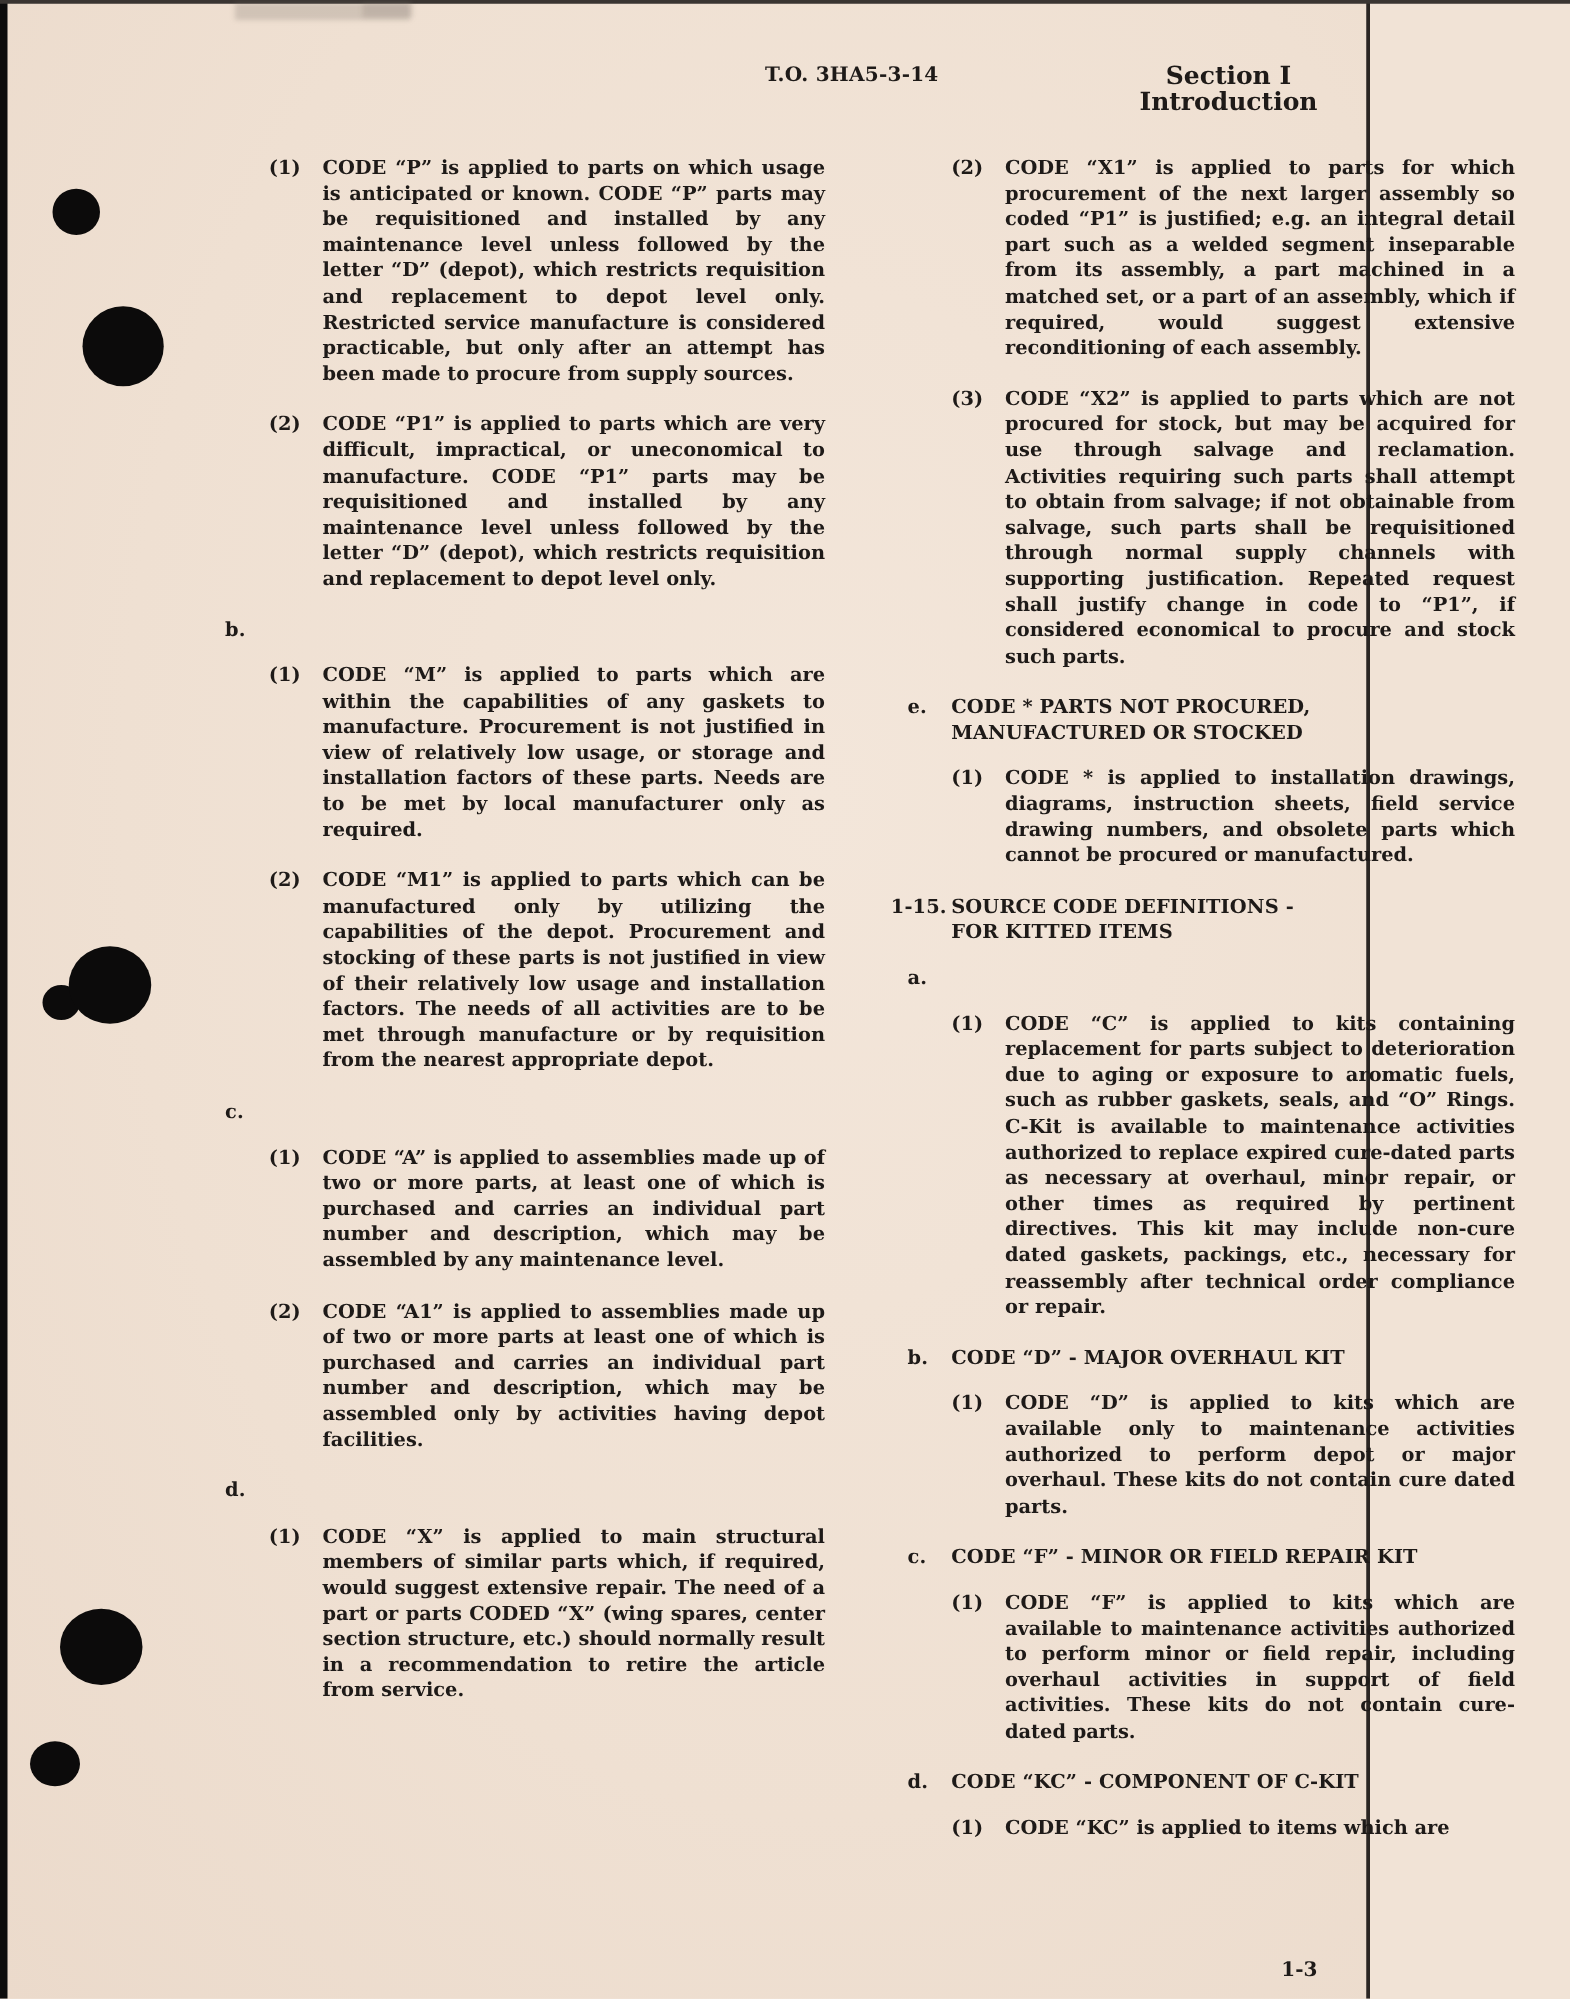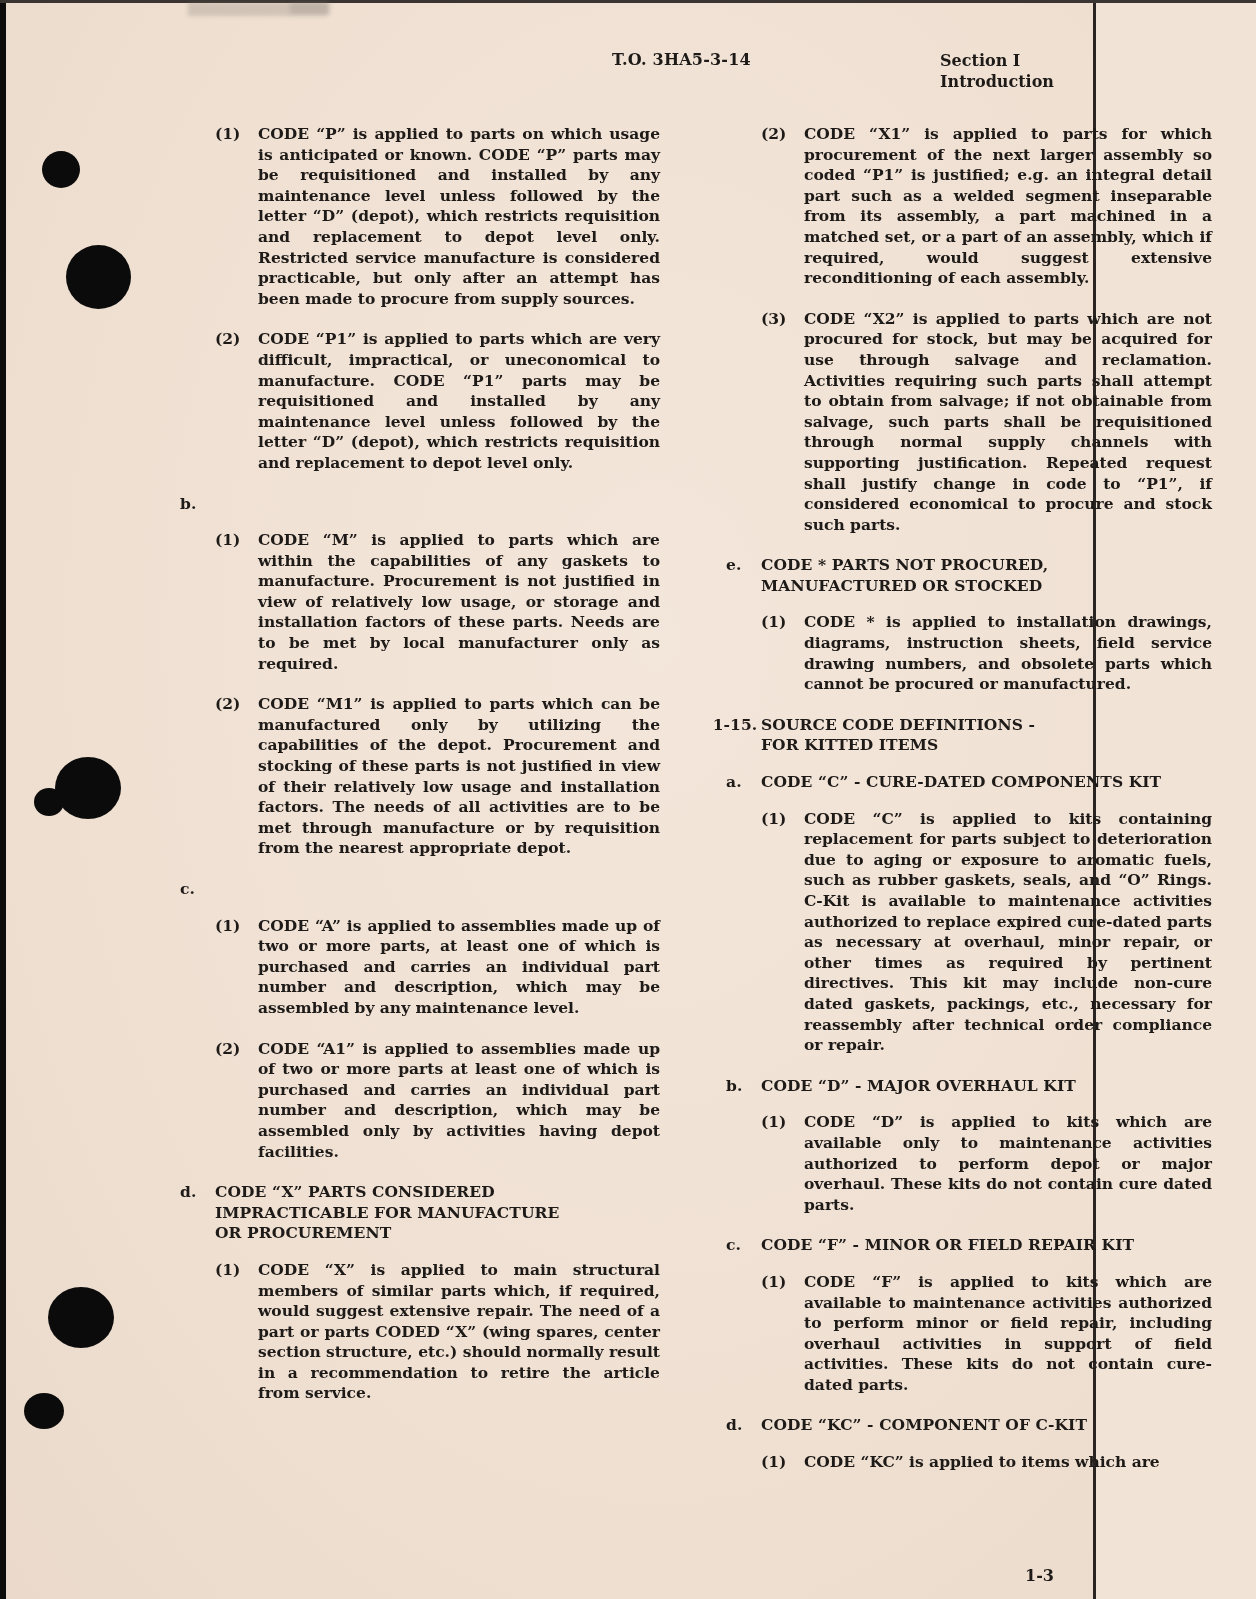--- a/index.html
+++ b/index.html
@@ -15,21 +15,21 @@
   }
   .edge-left { position:absolute; left:0; top:0; width:6px; height:1599px; background:#0d0c0c; }
   .edge-right { position:absolute; right:0; top:0; width:3px; height:1599px; background:#2a2522; }
   .edge-top { position:absolute; left:0; top:0; width:1256px; height:3px; background:#3a3532; }
   .smudge { position:absolute; left:188px; top:2px; width:140px; height:14px; background:rgba(120,110,105,0.25); filter:blur(2px); }
   .smudge2 { position:absolute; left:290px; top:2px; width:40px; height:12px; background:rgba(120,110,105,0.2); filter:blur(2px); }
 
   .hole { position:absolute; background:#0c0b0b; border-radius:50%; }
 
   .header-left { position:absolute; left:612px; top:50px; font-size:16px; font-weight:bold; letter-spacing:0.2px; }
-  .header-right { position:absolute; right:42px; top:50px; text-align:left; font-size:16px; line-height:21px; font-weight:bold; }
+  .header-right { position:absolute; right:42px; top:50px; text-align:center; font-size:20px; line-height:21px; font-weight:bold; }
   .footer-page { position:absolute; right:42px; top:1566px; font-size:16px; font-weight:bold; }
 
   .col { position:absolute; top:124px; }
   .col-left { left:172px; width:488px; }
   .col-right { left:718px; width:494px; }
 
   .heading {
     display:flex; font-size:15.5px; line-height:20.6px; font-weight:bold;
     margin-bottom:16px; letter-spacing:0.1px;
   }
@@ -94,23 +94,20 @@
       <div class="para" style="margin-left: 43px;">
         <span class="pn">(1)</span>
         <span class="pt">CODE “A” is applied to assemblies made up of two or more parts, at least one of which is purchased and carries an individual part number and description, which may be assembled by any maintenance level.</span>
       </div>
       <div class="para" style="margin-left: 43px;">
         <span class="pn">(2)</span>
         <span class="pt">CODE “A1” is applied to assemblies made up of two or more parts at least one of which is purchased and carries an individual part number and description, which may be assembled only by activities having depot facilities.</span>
       </div>
       <div class="heading h-letter" style="margin-left: 8px;">
         <span class="mk">d.</span>
-        <span class="ht">CODE “X” PARTS CONSIDERED
-IMPRACTICABLE FOR MANUFACTURE
-OR PROCUREMENT</span>
       </div>
       <div class="para" style="margin-left: 43px;">
         <span class="pn">(1)</span>
         <span class="pt">CODE “X” is applied to main structural members of similar parts which, if required, would suggest extensive repair. The need of a part or parts CODED “X” (wing spares, center section structure, etc.) should normally result in a recommendation to retire the article from service.</span>
       </div>
     </div>
   <div class="col col-right" id="col-right">
       <div class="para" style="margin-left: 43px;">
         <span class="pn">(2)</span>
         <span class="pt">CODE “X1” is applied to parts for which procurement of the next larger assembly so coded “P1” is justified; e.g. an integral detail part such as a welded segment inseparable from its assembly, a part machined in a matched set, or a part of an assembly, which if required, would suggest extensive reconditioning of each assembly.</span>
@@ -128,21 +125,20 @@
         <span class="pn">(1)</span>
         <span class="pt">CODE * is applied to installation drawings, diagrams, instruction sheets, field service drawing numbers, and obsolete parts which cannot be procured or manufactured.</span>
       </div>
       <div class="heading h-num" style="margin-left: -9px;">
         <span class="mk" style="width: 52px;">1-15.</span>
         <span class="ht">SOURCE CODE DEFINITIONS -
 FOR KITTED ITEMS</span>
       </div>
       <div class="heading h-letter" style="margin-left: 8px;">
         <span class="mk">a.</span>
-        <span class="ht">CODE “C” - CURE-DATED COMPONENTS KIT</span>
       </div>
       <div class="para" style="margin-left: 43px;">
         <span class="pn">(1)</span>
         <span class="pt">CODE “C” is applied to kits containing replacement for parts subject to deterioration due to aging or exposure to aromatic fuels, such as rubber gaskets, seals, and “O” Rings. C-Kit is available to maintenance activities authorized to replace expired cure-dated parts as necessary at overhaul, minor repair, or other times as required by pertinent directives. This kit may include non-cure dated gaskets, packings, etc., necessary for reassembly after technical order compliance or repair.</span>
       </div>
       <div class="heading h-letter" style="margin-left: 8px;">
         <span class="mk">b.</span>
         <span class="ht">CODE “D” - MAJOR OVERHAUL KIT</span>
       </div>
       <div class="para" style="margin-left: 43px;">

